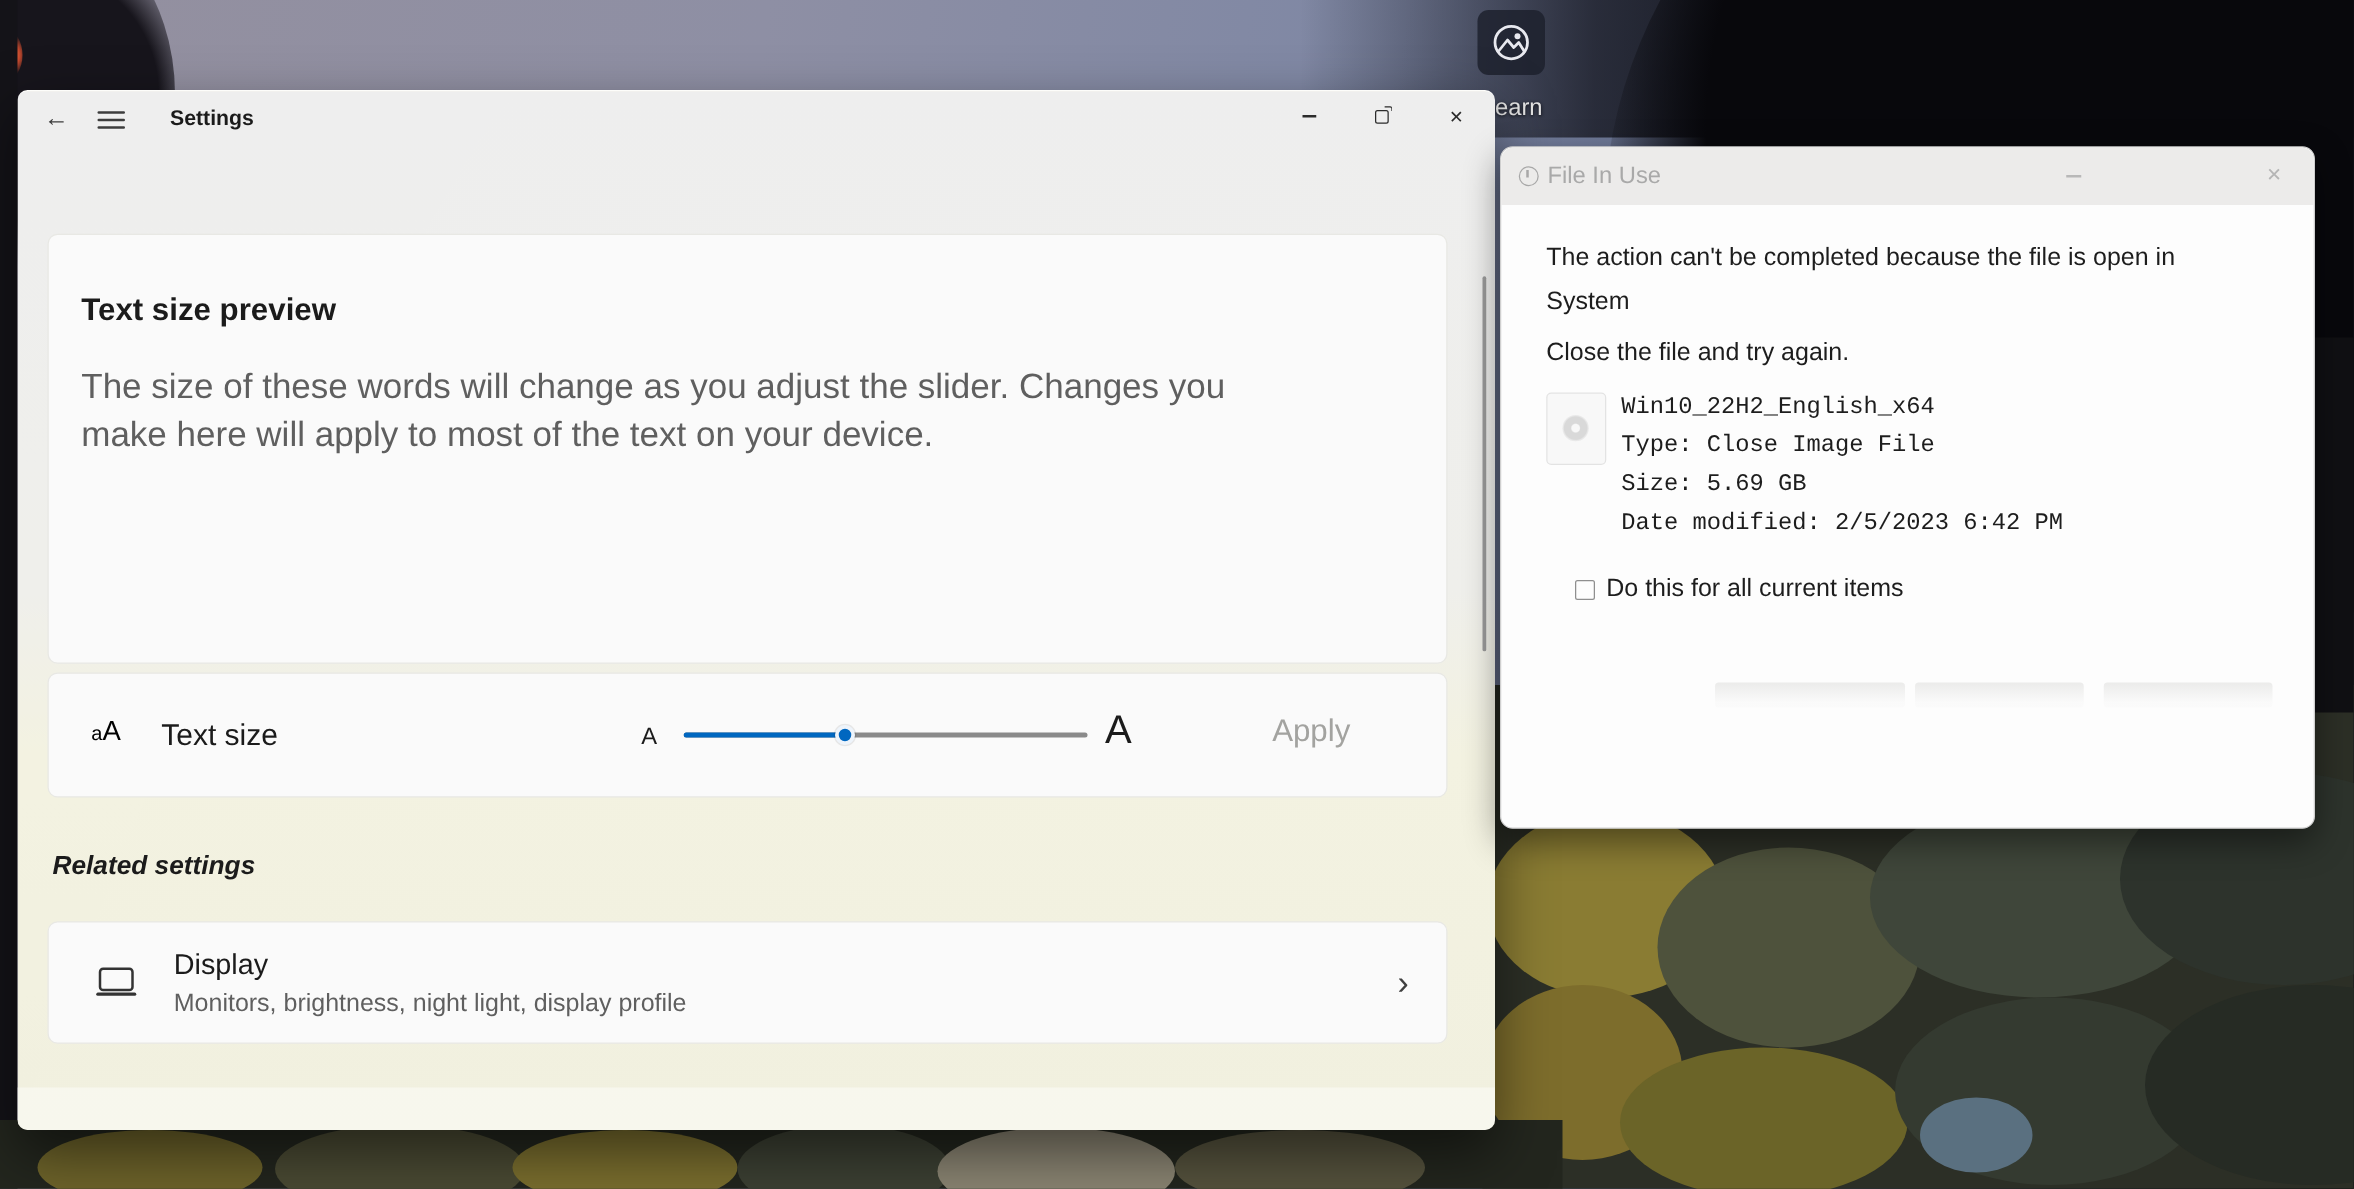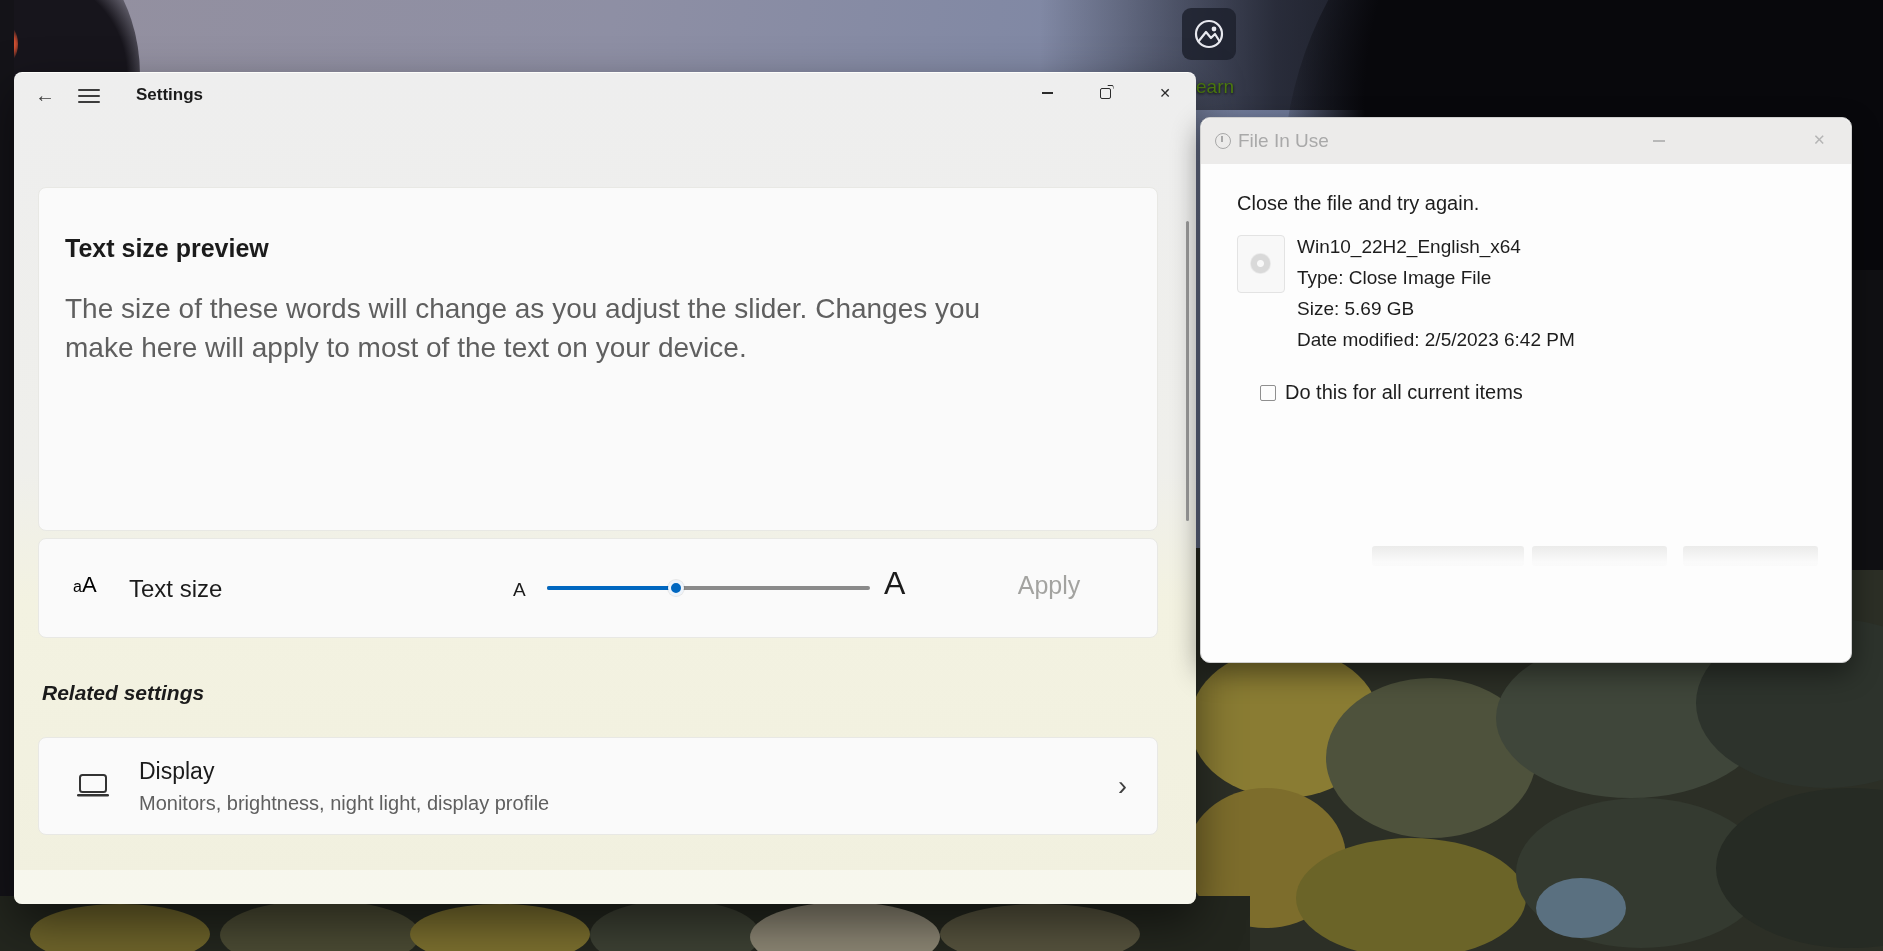--- a/index.html
+++ b/index.html
@@ -19,21 +19,21 @@
     background:radial-gradient(circle,#ff7a45 20%,#c2492e 45%,rgba(194,73,46,0) 75%);}
   .left-strip{position:absolute;left:0;top:0;width:14px;height:100%;background:#141318;}
   .rocks-right{position:absolute;left:1186px;top:548px;right:0;bottom:0;background:#2c2f26;}
   .rocks-bottom{position:absolute;left:0;top:896px;width:1250px;height:55px;background:#23261e;}
   .rock-edge{position:absolute;right:0;top:270px;width:42px;height:300px;background:#101013;}
   .rock{position:absolute;border-radius:50%;}
 
   
   .shortcut{position:absolute;left:1182px;top:8px;width:54px;height:52px;border-radius:9px;
     background:rgba(28,32,44,.82);display:flex;align-items:center;justify-content:center;}
-  .shortcut-label{position:absolute;left:1196px;top:76px;color:#4d7c0f;font-size:19px;
+  .shortcut-label{position:absolute;left:1196px;top:76px;color:#e5e5e5;font-size:19px;
     text-shadow:0 1px 3px rgba(0,0,0,.9);}
 
   
   .win{position:absolute;left:14px;top:72px;width:1182px;height:831px;border-radius:8px;
     background:linear-gradient(180deg,#eeeeee 0%,#efefeb 48%,#f3f2e1 64%,#f1f0df 100%);
     box-shadow:0 18px 45px rgba(0,0,0,.5);border-top:1px solid rgba(255,255,255,.85);}
   .titlebar{position:absolute;left:0;top:0;width:100%;height:44px;}
   .back{position:absolute;left:16px;top:9px;font-size:20px;color:#3c3c3c;width:30px;height:26px;
     text-align:center;line-height:26px;}
   .burger{position:absolute;left:64px;top:16px;width:22px;height:14px;}
@@ -84,27 +84,27 @@
     border:1px solid #cfcfcf;border-radius:10px;box-shadow:0 10px 28px rgba(0,0,0,.45);box-sizing:border-box;}
   .dlg-titlebar{position:absolute;left:0;top:0;width:100%;height:46px;background:#ecebea;
     border-radius:10px 10px 0 0;display:flex;align-items:center;padding:0 14px;box-sizing:border-box;}
   .dlg-ico{width:14px;height:14px;border:1.6px solid #a8a8a8;border-radius:50%;position:relative;flex:0 0 auto;}
   .dlg-ico::after{content:'';position:absolute;left:5px;top:2px;width:2px;height:6px;background:#a8a8a8;}
   .dlg-title{margin-left:7px;font-size:19px;color:#a9a9a9;}
   .dlg-min{position:absolute;left:452px;top:22px;width:12px;height:2px;background:#b8b8b8;}
   .dlg-close{position:absolute;left:612px;top:13px;font-size:15px;color:#b5b5b5;}
   .dlg-body{position:absolute;left:36px;top:46px;right:20px;}
   .dlg-msg{margin-top:25px;font-size:20px;line-height:35px;color:#1d1d1d;max-width:512px;}
-  .dlg-instr{margin-top:28px;font-size:20px;color:#1d1d1d;}
+  .dlg-instr{margin-top:12px;font-size:20px;color:#1d1d1d;}
   .file-row{margin-top:16px;display:flex;}
   .file-ico{width:46px;height:56px;border:1px solid #e3e3e3;background:#f8f8f8;border-radius:4px;
     position:relative;flex:0 0 auto;margin-top:4px;}
   .file-ico::before{content:'';position:absolute;left:12px;top:17px;width:21px;height:21px;border-radius:50%;
     background:radial-gradient(circle,#f8f8f8 3px,#d9d9d9 4px 9px,#e9e9e9 10px);}
-  .file-lines{margin-left:12px;font-size:19px;line-height:31px;color:#1d1d1d;}
+  .file-lines{margin-left:12px;font-size:19px;line-height:31px;color:#1d1d1d;font-family:Liberation Mono, monospace;}
   .chk-row{margin-top:26px;display:flex;align-items:center;padding-left:23px;}
   .chk{width:14px;height:14px;border:1px solid #8f8f8f;background:#fdfdfd;border-radius:2px;flex:0 0 auto;}
   .chk-label{margin-left:9px;font-size:20px;color:#1d1d1d;}
   .ghost{position:absolute;height:20px;border-radius:3px;top:428px;
     background:linear-gradient(180deg,#e9e9e8 0%,#fafafa 80%);opacity:.9;}
   .ghost-1{left:171px;width:152px;} .ghost-2{left:331px;width:135px;} .ghost-3{left:482px;width:135px;}
 </style>
 </head>
 <body>
 
@@ -211,20 +211,21 @@
   </div>
 
   <div class="dlg">
     <div class="dlg-titlebar">
       <span class="dlg-ico"></span>
       <span class="dlg-title">File In Use</span>
       <span class="dlg-min"></span>
       <span class="dlg-close">✕</span>
     </div>
     <div class="dlg-body">
+      <div class="dlg-msg">The action can't be completed because the file is open in System</div>
       <div class="dlg-instr">Close the file and try again.</div>
       <div class="file-row">
         <div class="file-ico"></div>
         <div class="file-lines">
           <div>Win10_22H2_English_x64</div>
           <div>Type: Close Image File</div>
           <div>Size: 5.69 GB</div>
           <div>Date modified: 2/5/2023 6:42 PM</div>
         </div>
       </div>

